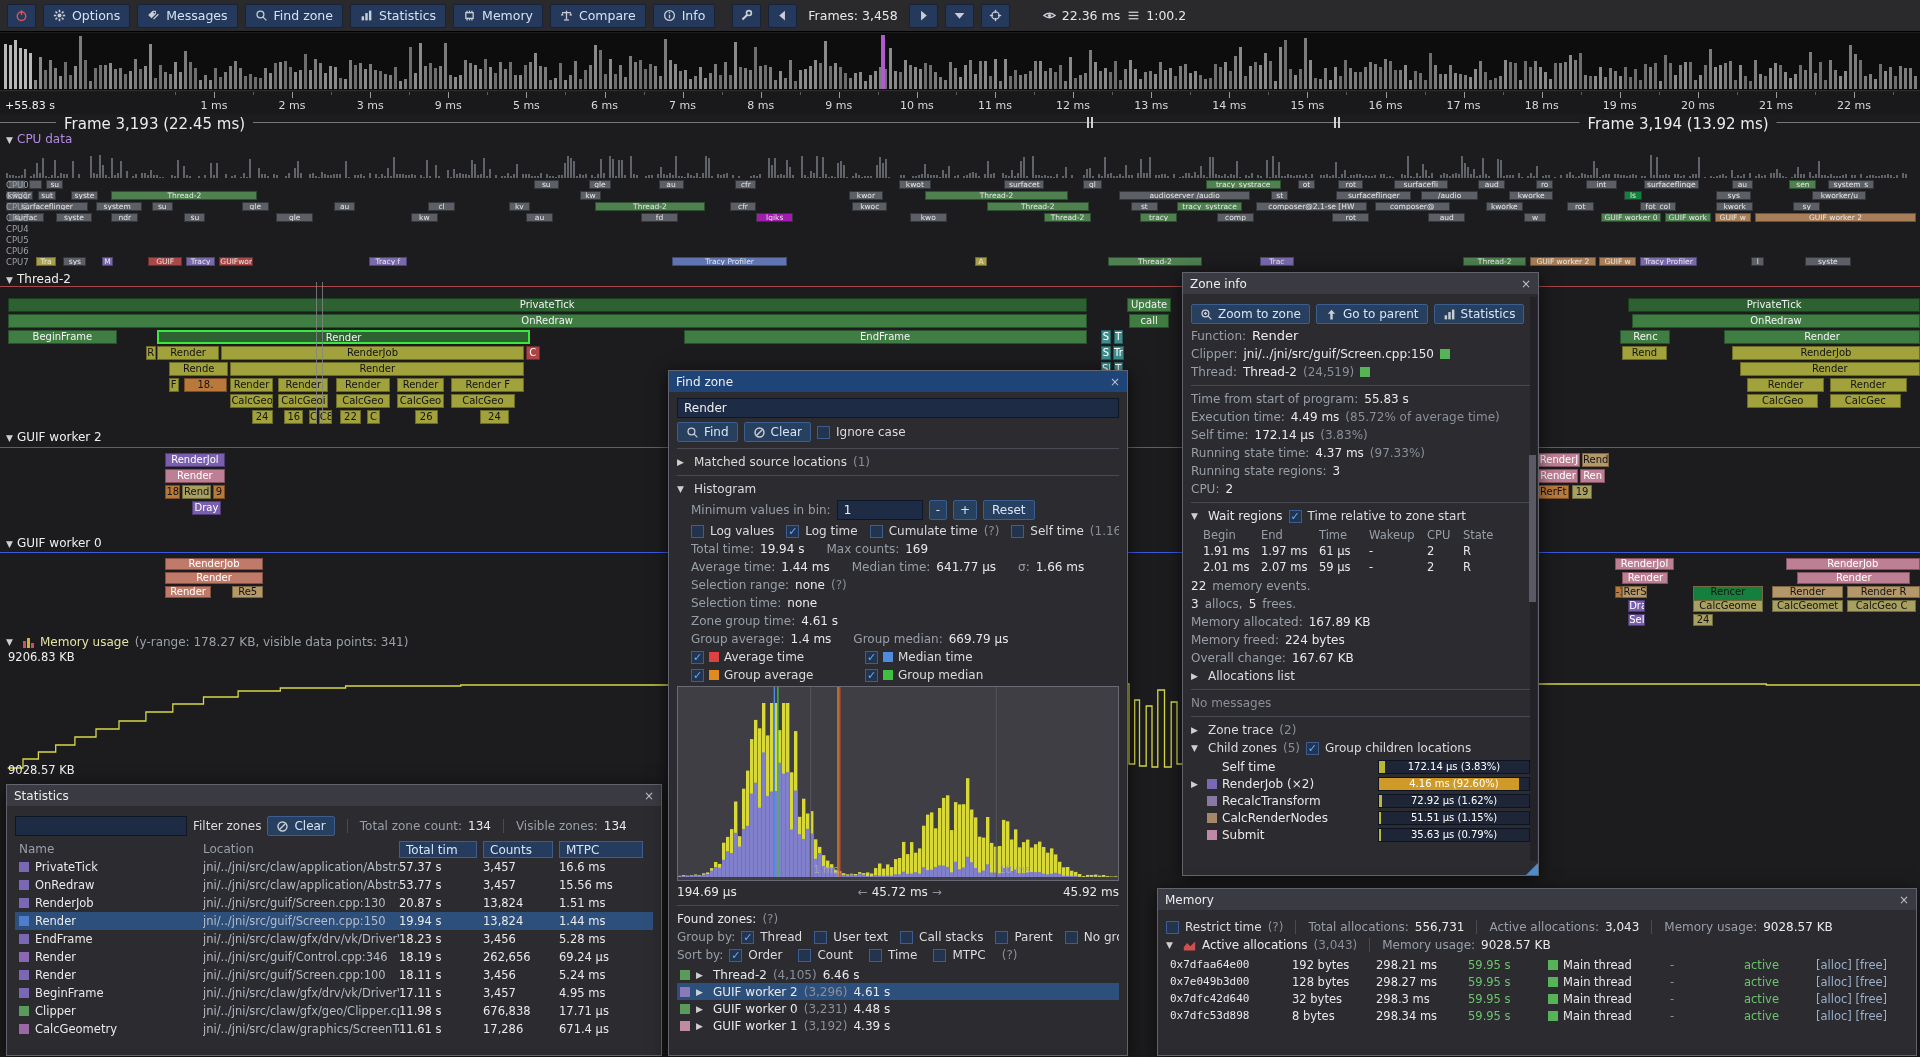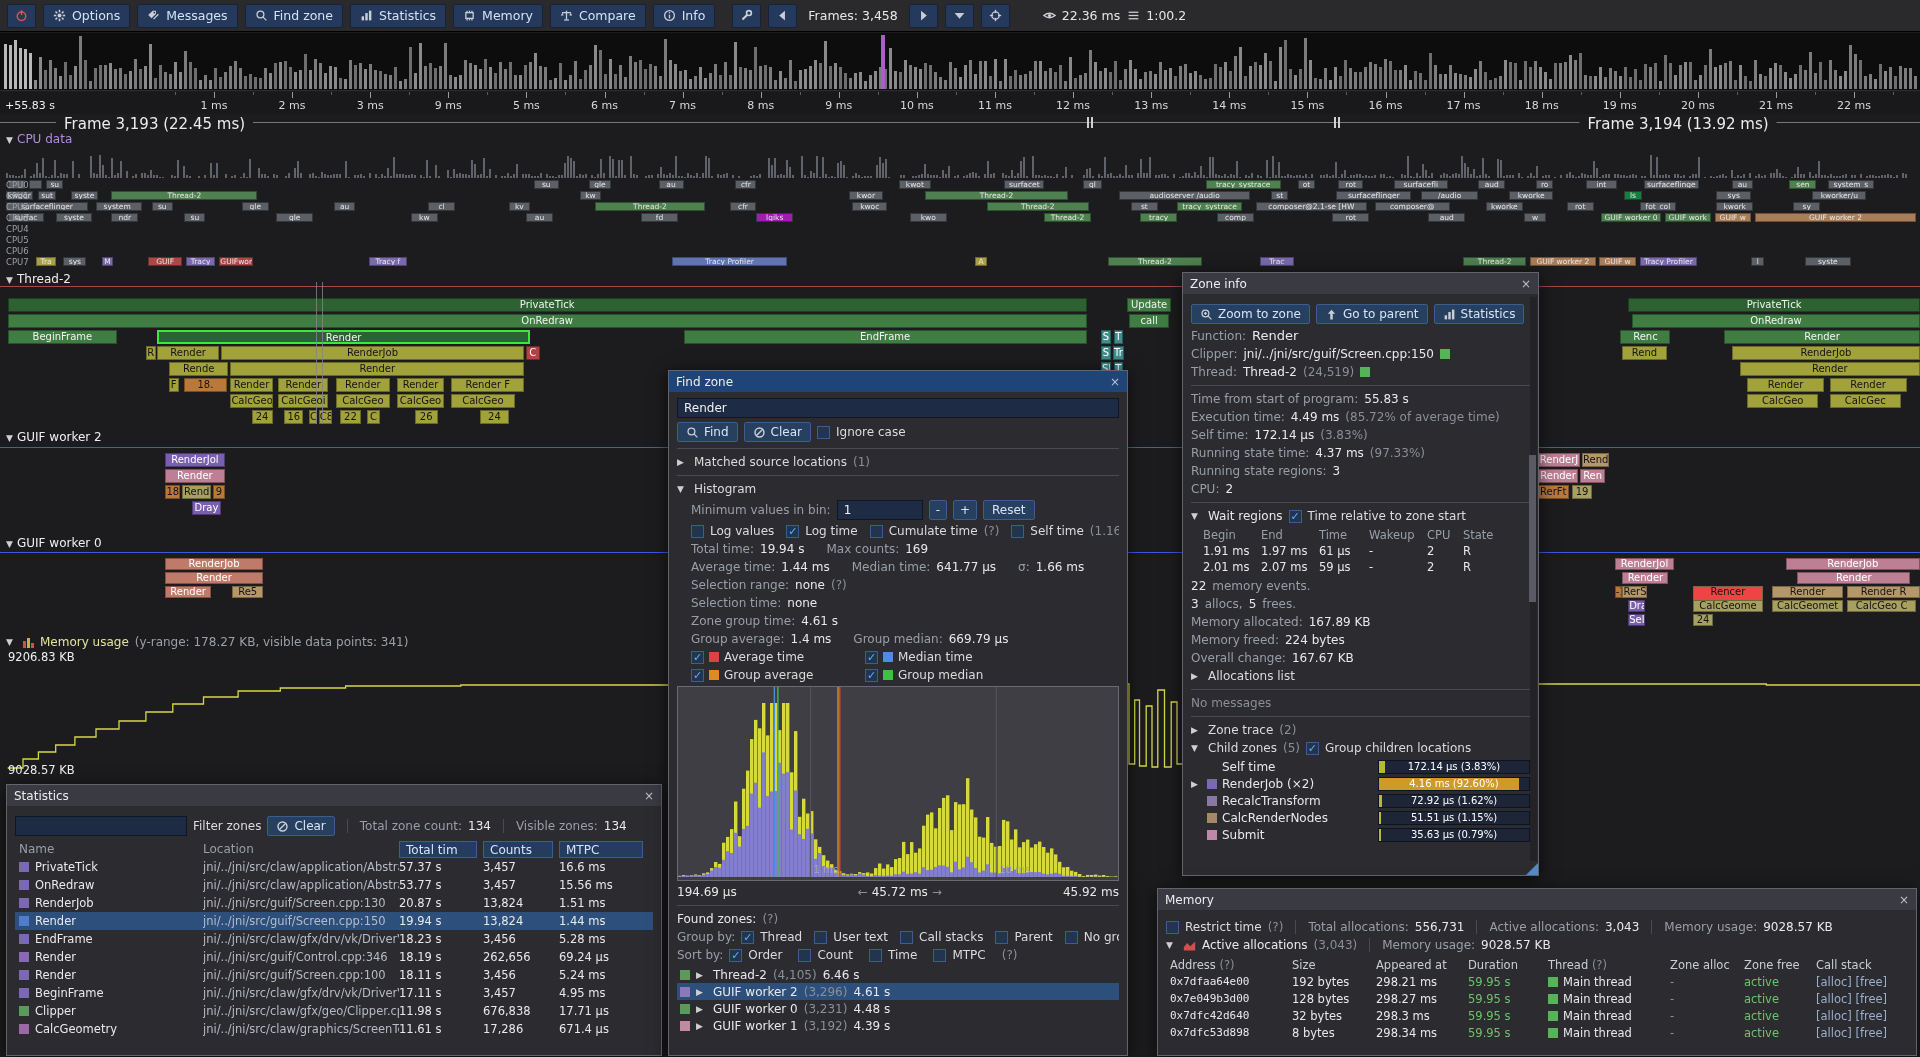--- a/index.html
+++ b/index.html
@@ -1424,21 +1424,21 @@
       <div class="zone" style="left:8.6%;width:5.1%;top:558px;height:12px;line-height:10px;background:#c07a6a;border-color:#845043;color:#ffffff">RenderJob</div>
       <div class="zone" style="left:84.1%;width:3.1%;top:558px;height:12px;line-height:10px;background:#bd7f93;border-color:#84525f;color:#ffffff">RenderJol</div>
       <div class="zone" style="left:93%;width:7%;top:558px;height:12px;line-height:10px;background:#bd7f93;border-color:#84525f;color:#ffffff">RenderJob</div>
       <div class="zone" style="left:8.6%;width:5.1%;top:572px;height:12px;line-height:10px;background:#c07a6a;border-color:#845043;color:#ffffff">Render</div>
       <div class="zone" style="left:84.5%;width:2.4%;top:572px;height:12px;line-height:10px;background:#bd7f93;border-color:#84525f;color:#ffffff">Render</div>
       <div class="zone" style="left:93.6%;width:5.9%;top:572px;height:12px;line-height:10px;background:#bd7f93;border-color:#84525f;color:#ffffff">Render</div>
       <div class="zone" style="left:8.6%;width:2.4%;top:586px;height:12px;line-height:10px;background:#c07a6a;border-color:#845043;color:#ffffff">Render</div>
       <div class="zone" style="left:12.1%;width:1.6%;top:586px;height:12px;line-height:10px;background:#b5986a;border-color:#7c6543;color:#141414">Re5</div>
       <div class="zone" style="left:84.1%;width:0.4%;top:586px;height:12px;line-height:10px;background:#b9793b;border-color:#7c4d22;color:#141414">-17</div>
       <div class="zone" style="left:84.5%;width:1.3%;top:586px;height:12px;line-height:10px;background:#b5986a;border-color:#7c6543;color:#141414">RerS</div>
-      <div class="zone" style="left:88.2%;width:3.6%;top:586px;height:16px;line-height:10px;background:#ef4444;border-color:#7c6543;color:#141414">Rencer</div>
+      <div class="zone" style="left:88.2%;width:3.6%;top:586px;height:16px;line-height:10px;background:#15803d;border-color:#7c6543;color:#141414">Rencer</div>
       <div class="zone" style="left:92.3%;width:3.7%;top:586px;height:12px;line-height:10px;background:#b5986a;border-color:#7c6543;color:#141414">Render</div>
       <div class="zone" style="left:96.2%;width:3.8%;top:586px;height:12px;line-height:10px;background:#b5986a;border-color:#7c6543;color:#141414">Render R</div>
       <div class="zone" style="left:84.8%;width:0.9%;top:600px;height:12px;line-height:10px;background:#7a5fae;border-color:#4e3a74;color:#ffffff">Dra</div>
       <div class="zone" style="left:88.2%;width:3.6%;top:600px;height:12px;line-height:10px;background:#a8a060;border-color:#6f6a3c;color:#141414">CalcGeome</div>
       <div class="zone" style="left:92.3%;width:3.7%;top:600px;height:12px;line-height:10px;background:#a8a060;border-color:#6f6a3c;color:#141414">CalcGeomet</div>
       <div class="zone" style="left:96.2%;width:3.6%;top:600px;height:12px;line-height:10px;background:#a8a060;border-color:#6f6a3c;color:#141414">CalcGeo C</div>
       <div class="zone" style="left:84.8%;width:0.9%;top:614px;height:12px;line-height:10px;background:#7a5fae;border-color:#4e3a74;color:#ffffff">Sel</div>
       <div class="zone" style="left:88.2%;width:1%;top:614px;height:12px;line-height:10px;background:#a8a060;border-color:#6f6a3c;color:#141414">24</div>
     </div>
   <div class="vmark" style="left:316px;top:282px;height:142px"></div>
@@ -2269,30 +2269,20 @@
             <svg class="ic" viewBox="0 0 16 16" width="13" height="13">
               <path d="M1 14 V10 L5 5 L9 9 L15 3 V14 Z" fill="#d05050"></path>
             </svg>
           </span>
         <span class="val">Active allocations</span>
         <span class="dim">(3,043)</span>
         <span class="vbar"></span>
         <span class="lab">Memory usage:</span>
         <span class="val">9028.57 KB</span>
       </div>
-      <div id="mem-head">
-          <span>Address <span class="dim">(?)</span></span>
-          <span>Size </span>
-          <span>Appeared at </span>
-          <span>Duration </span>
-          <span>Thread <span class="dim">(?)</span></span>
-          <span>Zone alloc </span>
-          <span>Zone free </span>
-          <span>Call stack </span>
-        </div>
       <div id="mem-rows">
           <div class="memrow">
             <span class="addr">0x7dfaa64e00</span>
             <span class="val">192 bytes</span>
             <span class="val">298.21 ms</span>
             <span class="grn">59.95 s</span>
             <span class="thr">
               <span class="sq" style="background:#57b357"></span>
               <span class="val">Main thread</span>
             </span>

